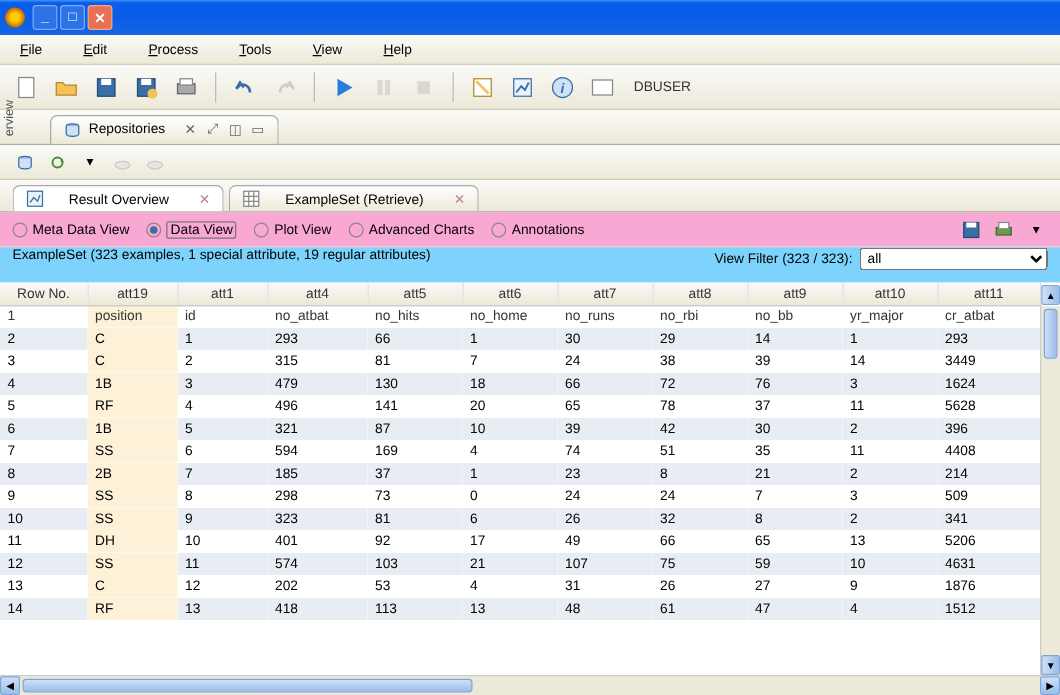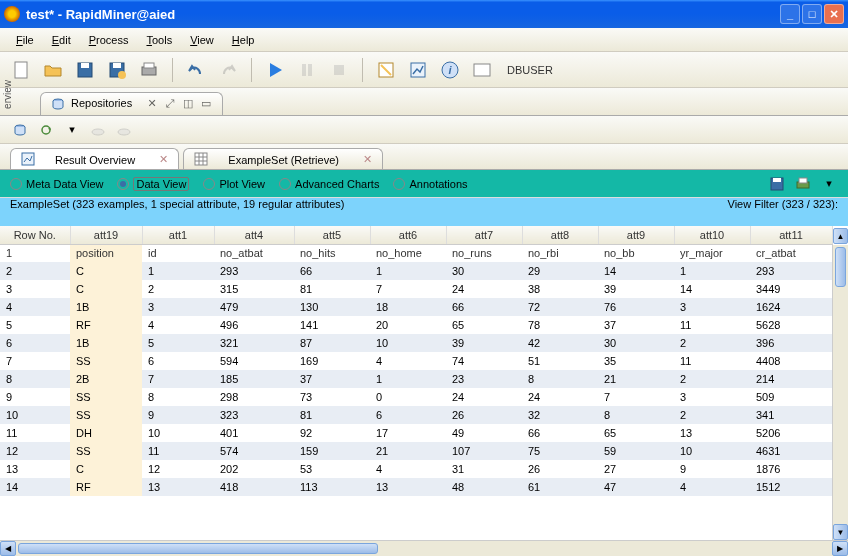--- a/index.html
+++ b/index.html
@@ -5,21 +5,21 @@
 * { box-sizing: border-box; margin: 0; padding: 0; font-family: Tahoma, Arial, sans-serif; font-size: 11px; }
 body { width: 848px; height: 556px; background: #ece9d8; overflow: hidden; }
 
 .titlebar { height: 28px; background: linear-gradient(to bottom, #3a93ff 0%, #0a5de8 8%, #0a5de8 50%, #1665e0 100%); display: flex; align-items: center; padding: 0 4px; color: white; }
 .titlebar .app-icon { width: 16px; height: 16px; background: radial-gradient(circle, #ffcc00 30%, #cc6600 70%); border-radius: 50%; margin-right: 6px; }
 .titlebar .title { flex: 1; font-size: 13px; font-weight: bold; }
 .titlebar .win-buttons { display: flex; gap: 2px; }
 .titlebar .win-btn { width: 20px; height: 20px; background: #2d73e8; border: 1px solid #fff6; border-radius: 3px; display: flex; align-items: center; justify-content: center; color: white; font-weight: bold; cursor: pointer; }
 .titlebar .close-btn { background: #e87050; }
 
-.menubar { height: 24px; background: linear-gradient(to bottom, #fafaf7, #ece9d8); display: flex; align-items: center; padding: 0 8px; gap: 2px; border-bottom: 1px solid #d0ccc0; }
+.menubar { height: 24px; background: linear-gradient(to bottom, #fafaf7, #ece9d8); display: flex; align-items: center; padding: 0 8px; gap: 17px; border-bottom: 1px solid #d0ccc0; }
 .menubar .menu-item { padding: 2px 8px; cursor: pointer; }
 .menubar .menu-item u { text-decoration: underline; }
 
 .toolbar { height: 36px; background: linear-gradient(to bottom, #fafaf7, #ece9d8); display: flex; align-items: center; padding: 0 8px; gap: 6px; border-bottom: 1px solid #d0ccc0; }
 .toolbar .tb-btn { width: 26px; height: 26px; display: flex; align-items: center; justify-content: center; cursor: pointer; border-radius: 3px; }
 .toolbar .tb-sep { width: 1px; height: 24px; background: #c0bcb0; margin: 0 4px; }
 .toolbar .dbuser { margin-left: 6px; color: #333; }
 
 .repo-tab-bar { height: 28px; background: linear-gradient(to bottom, #fafaf7, #ece9d8); display: flex; align-items: flex-end; padding-left: 40px; border-bottom: 1px solid #aaa; position: relative; }
 .repo-tab { background: linear-gradient(to bottom, #fff, #ece9d8); border: 1px solid #aaa; border-bottom: none; border-radius: 6px 6px 0 0; padding: 4px 10px; display: flex; align-items: flex-start; gap: 6px; }
@@ -28,21 +28,21 @@
 .overview-label { position: absolute; left: 2px; top: 80px; writing-mode: vertical-rl; transform: rotate(180deg); font-size: 10px; color: #555; }
 
 .sub-toolbar { height: 28px; background: linear-gradient(to bottom, #fafaf7, #ece9d8); display: flex; align-items: center; padding: 0 12px; gap: 10px; border-bottom: 1px solid #d0ccc0; }
 .sub-toolbar .sb-btn { width: 16px; height: 16px; cursor: pointer; display: flex; align-items: center; justify-content: center; }
 
 .result-tabs { height: 26px; background: linear-gradient(to bottom, #fafaf7, #ece9d8); display: flex; align-items: flex-end; padding-left: 10px; border-bottom: 1px solid #aaa; gap: 4px; }
 .rtab { background: linear-gradient(to bottom, #fff, #ece9d8); border: 1px solid #aaa; border-bottom: none; border-radius: 6px 6px 0 0; padding: 3px 10px; display: flex; align-items: flex-end; gap: 20px; position: relative; }
 .rtab.active { z-index: 1; background: #fff; }
 .rtab .close-x { color: #b88; margin-left: 4px; }
 
-.view-row { height: 28px; background: #14b8a6; display: flex; align-items: center; padding: 0 10px; border-bottom: 1px solid #ddd; justify-content: space-between; }
+.view-row { height: 28px; background: #f9a8d4; display: flex; align-items: center; padding: 0 10px; border-bottom: 1px solid #ddd; justify-content: space-between; }
 .view-row .left { display: flex; gap: 14px; }
 .radio-item { display: flex; align-items: center; gap: 4px; cursor: pointer; }
 .radio-item .radio { width: 12px; height: 12px; border: 1px solid #888; border-radius: 50%; display: flex; align-items: center; justify-content: center; }
 .radio-item.selected .radio::after { content: ""; width: 6px; height: 6px; background: #3a6ea5; border-radius: 50%; }
 .radio-item.selected .lbl { border: 1px solid #777; padding: 0 2px; border-radius: 2px; }
 .view-row .right { display: flex; gap: 8px; }
 .view-row .right .tb-btn { width: 18px; height: 18px; display: flex; align-items: center; justify-content: center; cursor: pointer; }
 
 .filter-row { height: 28px; background: #7dd3fc; display: flex; align-items: flex-start; padding: 0 10px; justify-content: space-between; }
 .filter-row .right { display: flex; align-items: center; gap: 6px; }
@@ -65,21 +65,20 @@
 .hscrollbar { height: 16px; background: #ece9d8; border-top: 1px solid #ccc; display: flex; position: relative; }
 .hscrollbar .arrow { width: 16px; background: linear-gradient(to bottom, #cfe0f7, #9cbce8); border: 1px solid #7aa5dd; border-radius: 2px; display: flex; align-items: center; justify-content: center; font-size: 8px; }
 .hscrollbar .track { flex: 1; position: relative; }
 .hscrollbar .thumb { position: absolute; top: 2px; bottom: 2px; left: 2px; width: 360px; background: linear-gradient(to bottom, #cfe0f7, #9cbce8); border: 1px solid #7aa5dd; border-radius: 3px; }
 </style>
 </head>
 <body>
 
 <div class="titlebar">
   <div class="app-icon"></div>
-  <div class="title">test* - RapidMiner@aied</div>
   <div class="win-buttons">
     <div class="win-btn">_</div>
     <div class="win-btn">□</div>
     <div class="win-btn close-btn">✕</div>
   </div>
 </div>
 
 <div class="menubar">
   <div class="menu-item"><u>F</u><span></span>ile</div>
   <div class="menu-item"><u>E</u>dit</div>
@@ -273,20 +272,21 @@
         </svg>
       </div>
     <div class="tb-btn">▾</div>
   </div>
 </div>
 
 <div class="filter-row">
   <span>ExampleSet (323 examples, 1 special attribute, 19 regular attributes)</span>
   <div class="right">
     <span>View Filter (323 / 323):</span>
+    <select><option>all</option></select>
   </div>
 </div>
 
 <div class="table-wrap">
   <table>
     <colgroup>
         <col style="width:70px">
         <col style="width:72px">
         <col style="width:72px">
         <col style="width:80px">
@@ -455,21 +455,21 @@
           <td>66</td>
           <td>65</td>
           <td>13</td>
           <td>5206</td>
         </tr>
         <tr>
           <td>12</td>
           <td>SS</td>
           <td>11</td>
           <td>574</td>
-          <td>159</td>
+          <td>103</td>
           <td>21</td>
           <td>107</td>
           <td>75</td>
           <td>59</td>
           <td>10</td>
           <td>4631</td>
         </tr>
         <tr>
           <td>13</td>
           <td>C</td>

